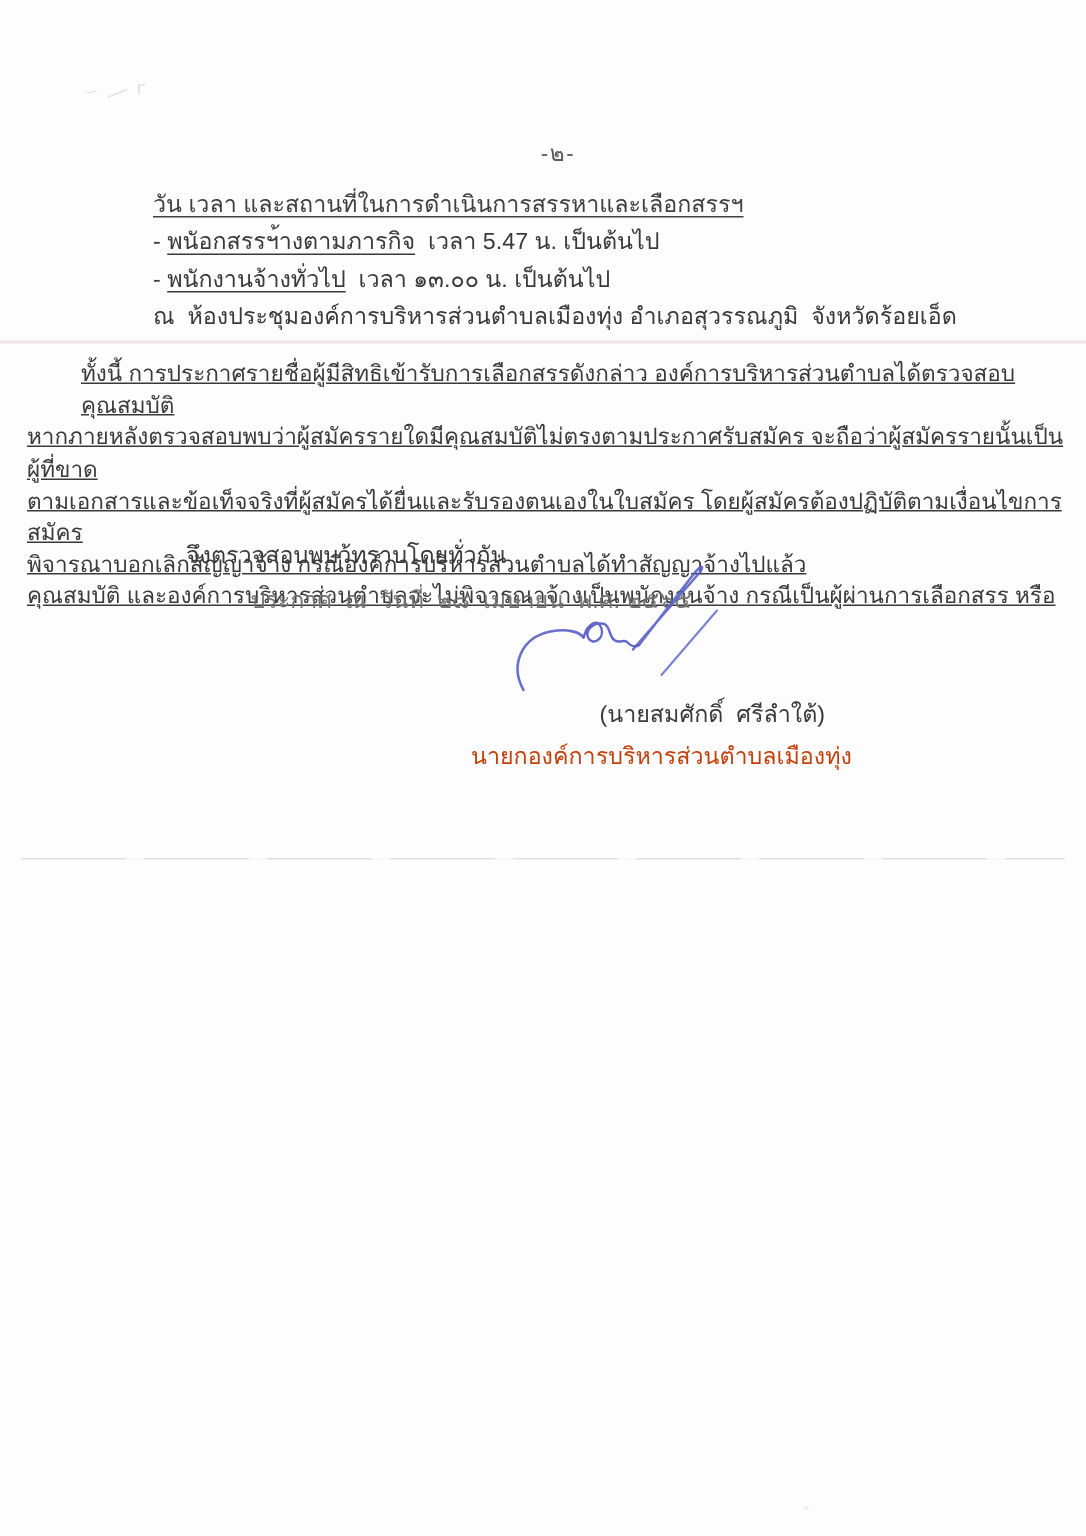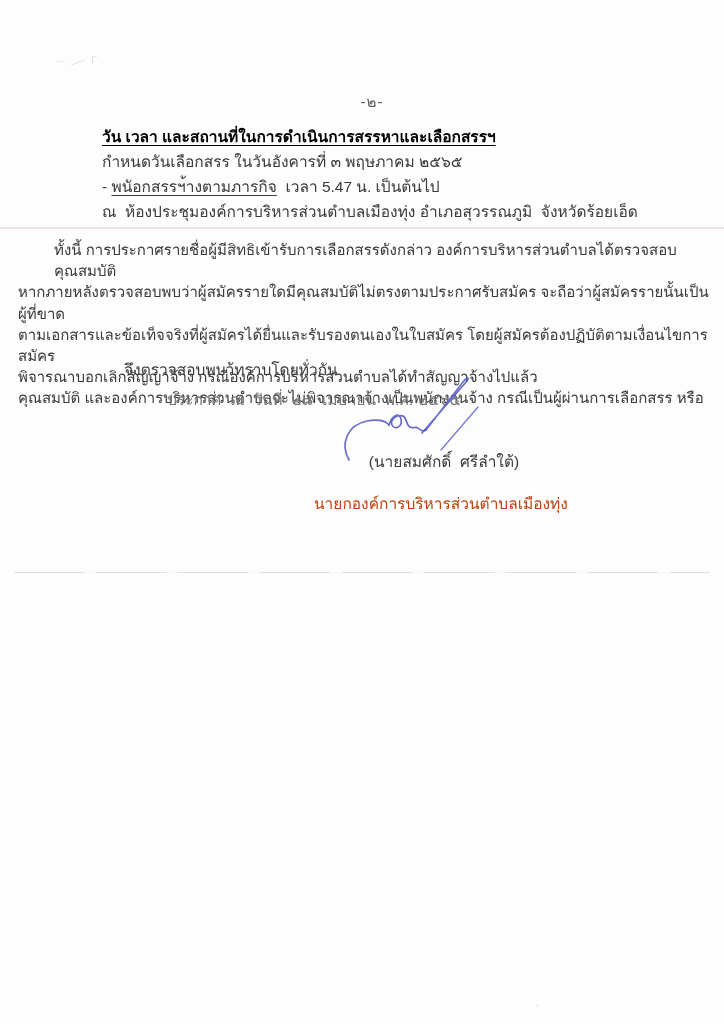--- a/index.html
+++ b/index.html
@@ -21,52 +21,52 @@
     position:absolute;top:90px;left:0;width:744px;
     text-align:center;
     font-size:15px;color:#5a5a5a;letter-spacing:1px;
   }
   
   .info-block{
     position:absolute;left:102px;top:124px;width:580px;
     font-size:15.5px;line-height:25px;color:#3a3a3a;
   }
   .info-heading{
-    font-weight:bold;color:#000000;
+    font-weight:normal;color:#404040;
     text-decoration:underline;
     text-underline-offset:3px;
     text-decoration-thickness:1px;
   }
   .sched-title{
     text-decoration:underline;
     text-underline-offset:3px;
     text-decoration-thickness:1px;
   }
   
   .body-par{
     position:absolute;left:18px;top:239px;width:692px;
-    font-size:15px;line-height:21.2px;color:#3a3a3a;
+    font-size:15px;line-height:21.2px;color:#3a3a3a;text-decoration:underline;
   }
   .body-par .indent{padding-left:36px;}
   
   .closing-notice{
     position:absolute;left:124px;top:357px;
     font-size:15.5px;color:#3a3a3a;
   }
   .closing-date{
     position:absolute;left:167px;top:387px;
     font-size:15.5px;color:#737373;
   }
   
   .sig-svg{
     position:absolute;left:340px;top:364px;width:152px;height:112px;
   }
   .sig-name{
-    position:absolute;left:338px;top:449px;width:212px;
-    text-align:center;font-size:15.5px;color:#3a3a3a;
+    position:absolute;left:338px;top:463px;width:212px;
+    text-align:right;font-size:15.5px;color:#3a3a3a;
   }
   .sig-position{
     position:absolute;left:314px;top:473px;width:256px;
     text-align:left;font-size:15.5px;color:#c2410c;margin-top:18px;
   }
   
   .scanline-top{
     position:absolute;left:0;top:227px;width:724px;height:2px;
     background:rgba(216,183,183,0.38);
   }
@@ -88,23 +88,25 @@
 
   <div class="speck speck-a"></div>
   <div class="speck speck-b"></div>
   <div class="speck speck-c"></div>
   <div class="speck speck-d"></div>
 
   <div class="page-number txt">-๒-</div>
 
   <div class="info-block">
     <div class="info-heading txt">วัน เวลา และสถานที่ในการดำเนินการสรรหาและเลือกสรรฯ</div>
-    <div class="txt">กำหนดวันเลือกสรร ในวันอังคารที่ ๓ พฤษภาคม ๒๕๖๕</div>
     <div>
       <span class="txt">- </span><span class="sched-title txt">พนัอกสรรฯ้างตามภารกิจ</span><span class="txt">  เวลา 5.47 น. เป็นต้นไป</span>
+    </div>
+    <div>
+      <span class="txt">- </span><span class="sched-title txt">พนักงานจ้างทั่วไป</span><span class="txt">  เวลา ๑๓.๐๐ น. เป็นต้นไป</span>
     </div>
     <div class="txt">ณ  ห้องประชุมองค์การบริหารส่วนตำบลเมืองทุ่ง อำเภอสุวรรณภูมิ  จังหวัดร้อยเอ็ด</div>
   </div>
 
   <div class="scanline-top"></div>
 
   <div class="body-par">
     <div class="indent txt">ทั้งนี้ การประกาศรายชื่อผู้มีสิทธิเข้ารับการเลือกสรรดังกล่าว องค์การบริหารส่วนตำบลได้ตรวจสอบคุณสมบัติ</div>
     <div class="txt">หากภายหลังตรวจสอบพบว่าผู้สมัครรายใดมีคุณสมบัติไม่ตรงตามประกาศรับสมัคร จะถือว่าผู้สมัครรายนั้นเป็นผู้ที่ขาด</div>
     <div class="txt">ตามเอกสารและข้อเท็จจริงที่ผู้สมัครได้ยื่นและรับรองตนเองในใบสมัคร โดยผู้สมัครต้องปฏิบัติตามเงื่อนไขการสมัคร</div>

